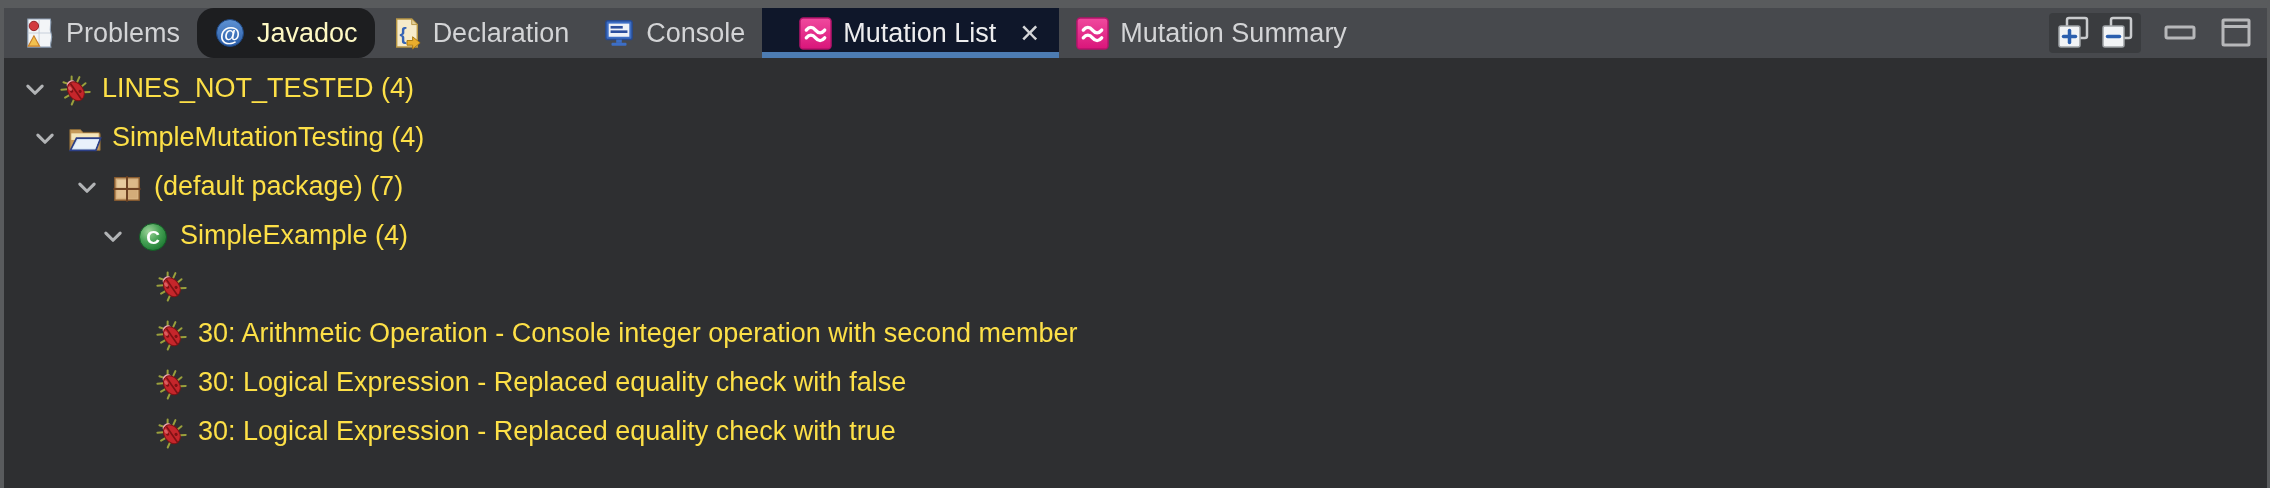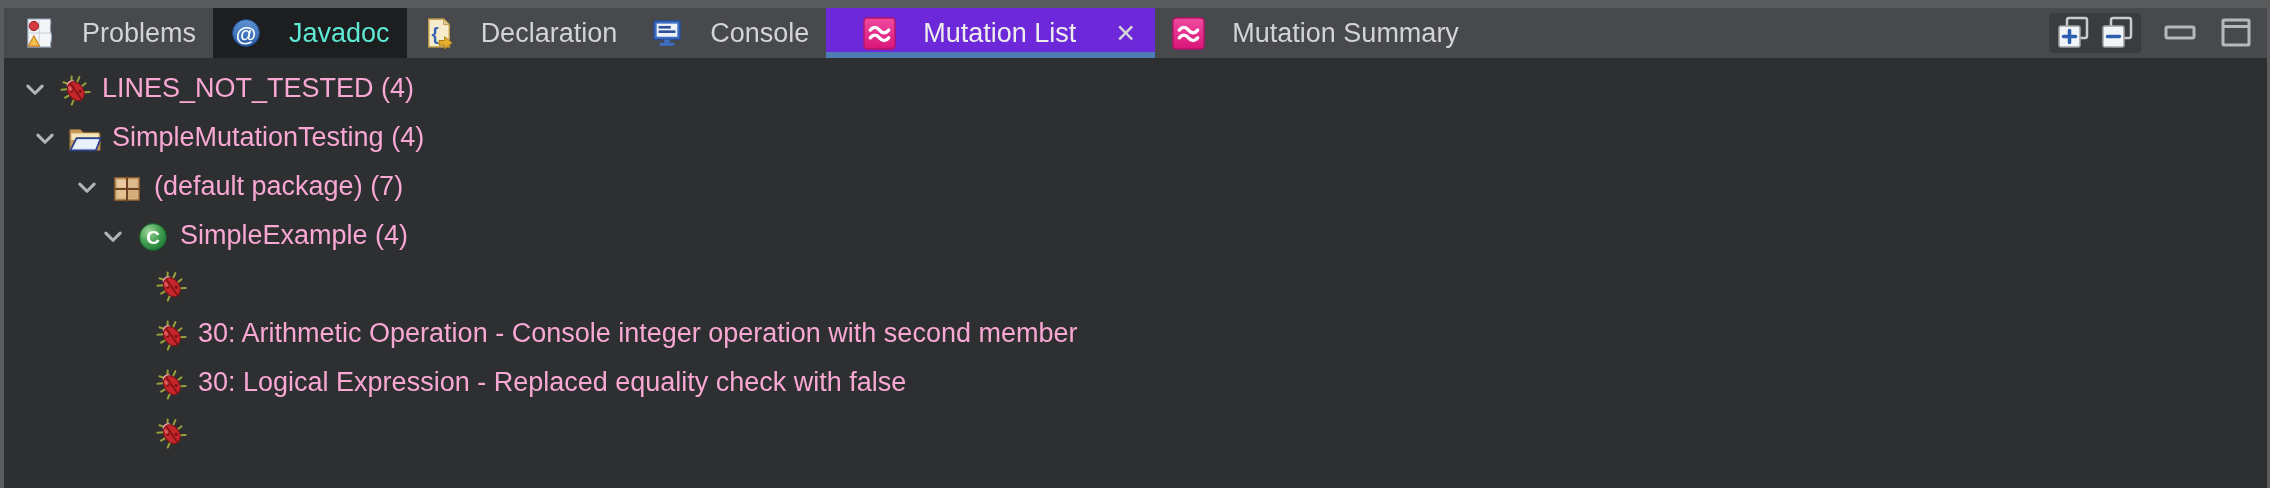--- a/index.html
+++ b/index.html
@@ -21,34 +21,35 @@
   .tabbar {
     height: 50px;
     background: #47494d;
     display: flex;
     align-items: stretch;
     padding-left: 4px;
   }
   .tab {
     display: flex;
     align-items: center;
-    gap: 27px;
+    gap: 11px;
     padding: 0 17px;
     font-size: 27px;
     color: #d3d4d6;
     white-space: nowrap;
     cursor: default;
   }
   .tab .tab-icon { display: flex; align-items: center; }
   .tab-selected-dark {
     background: #1d1e20;
-    color: #5eead4;
+    color: #fef9c3;
+    border-radius: 17px;
   }
   .tab-active {
-    background: #6d28d9;
+    background: #0f172a;
     color: #ededee;
     box-shadow: inset 0 -6px 0 #4d7cb2;
     padding-left: 37px;
   }
   .tab-close {
     font-size: 25px;
     color: #d5d6d8;
     margin-left: 10px;
     padding: 0 2px;
     line-height: 1;
@@ -72,21 +73,21 @@
   }
   .toolbtn { display: flex; align-items: center; justify-content: center; }
 
   
   .tree { padding-top: 7px; }
   .tree-row {
     height: 49px;
     display: flex;
     align-items: center;
     font-size: 27px;
-    color: #f9a8d4;
+    color: #fde047;
     white-space: nowrap;
     cursor: default;
   }
   .lvl1 { padding-left: 14px; }
   .lvl2 { padding-left: 24px; }
   .lvl3 { padding-left: 66px; }
   .lvl4 { padding-left: 92px; }
   .lvl5 { padding-left: 150px; }
   .twistie {
     width: 34px;
@@ -399,16 +400,17 @@
       </span>
       <span class="row-label">30: Logical Expression - Replaced equality check with false</span>
     </div>
 
     <div class="tree-row lvl5">
       <span class="row-icon">
         <svg width="32" height="32" viewBox="0 0 32 32">
             <use href="#icon-bug"></use>
           </svg>
       </span>
+      <span class="row-label">30: Logical Expression - Replaced equality check with true</span>
     </div>
 
   </div>
 </div>
 
 </body></html>

